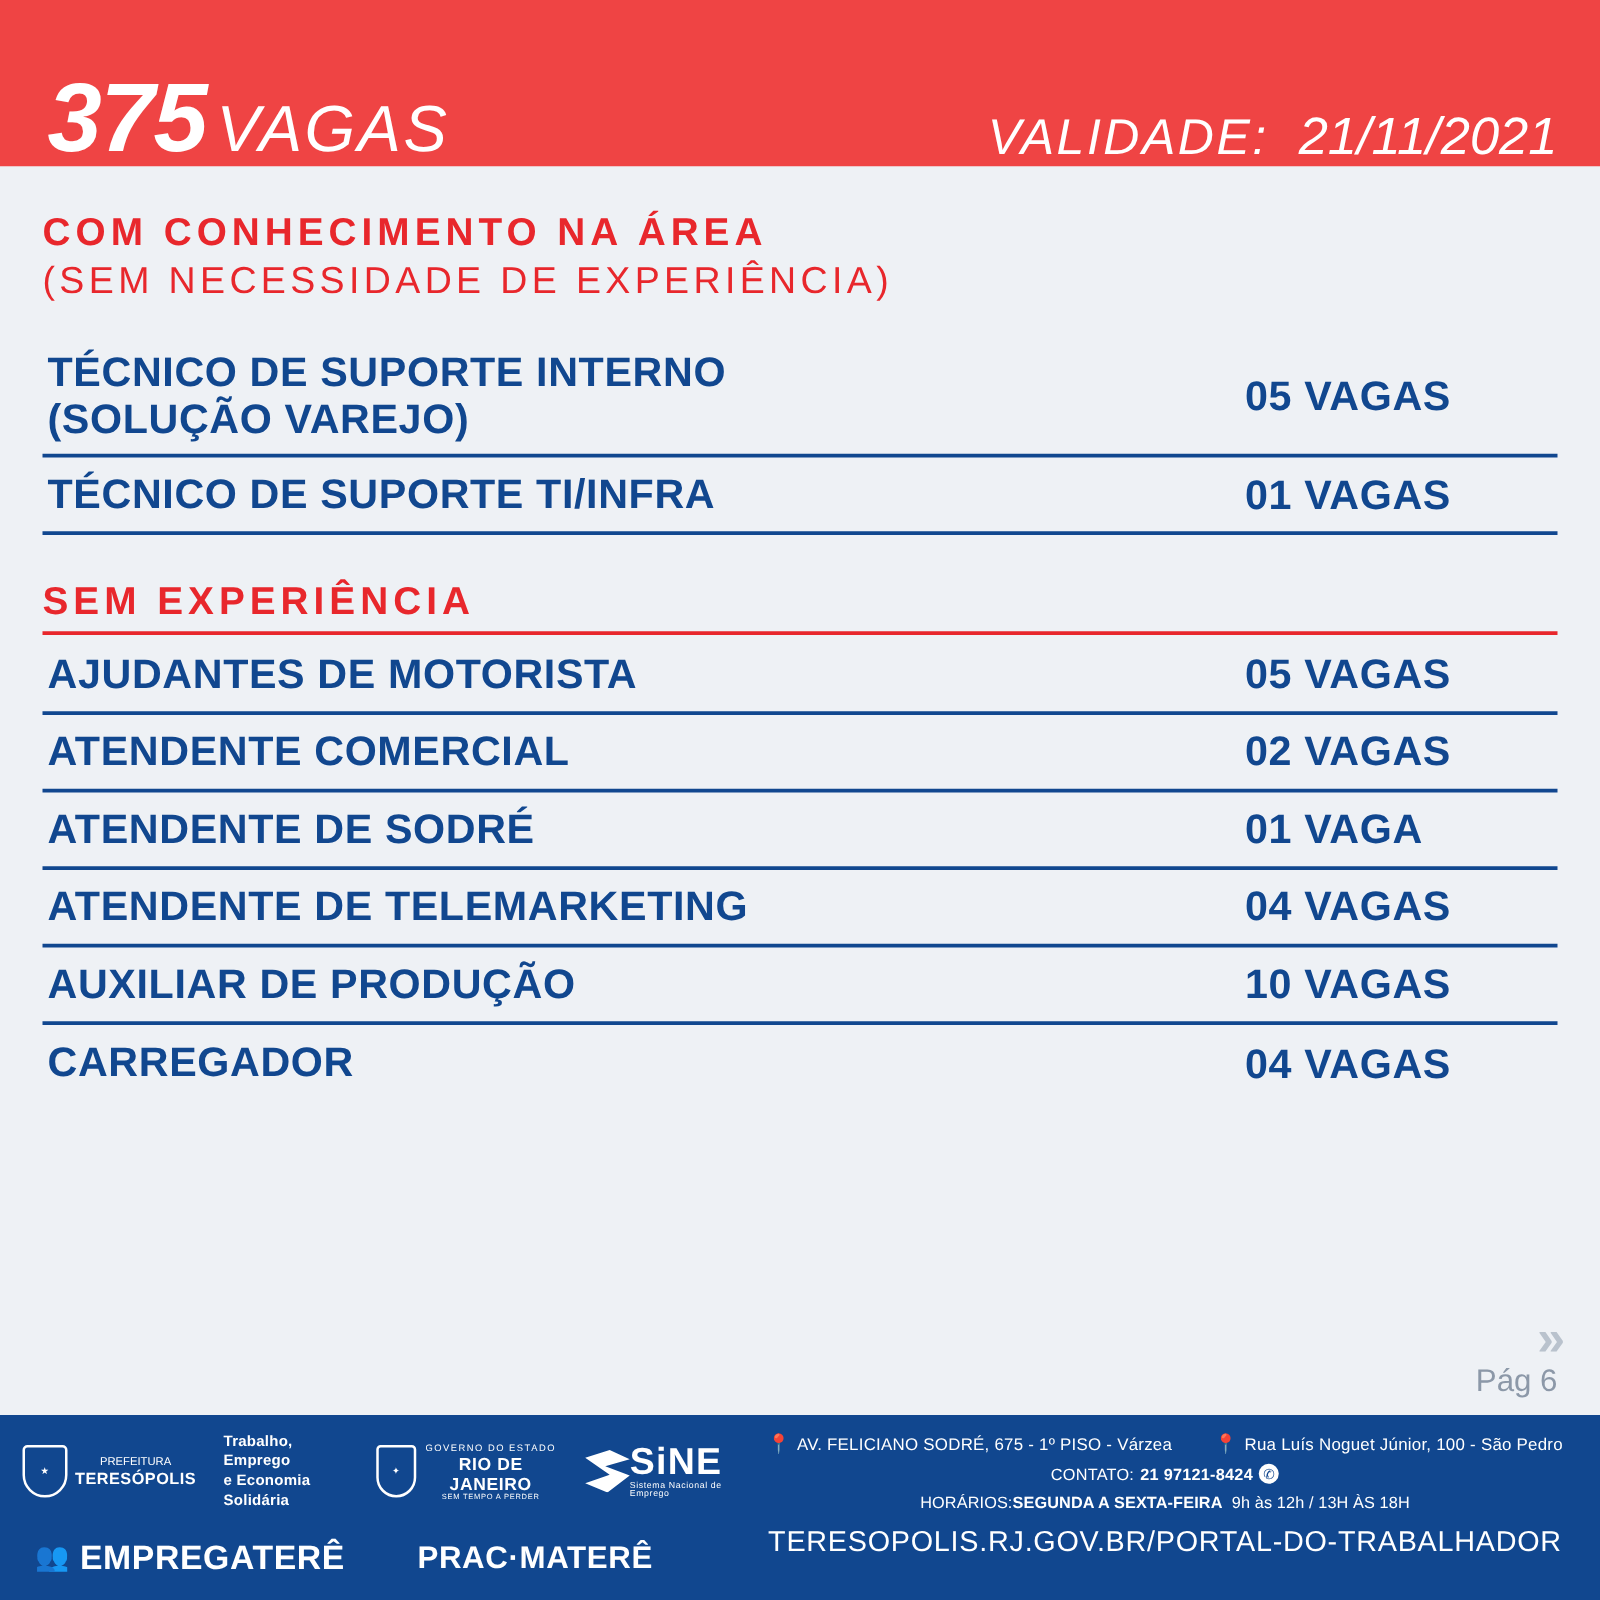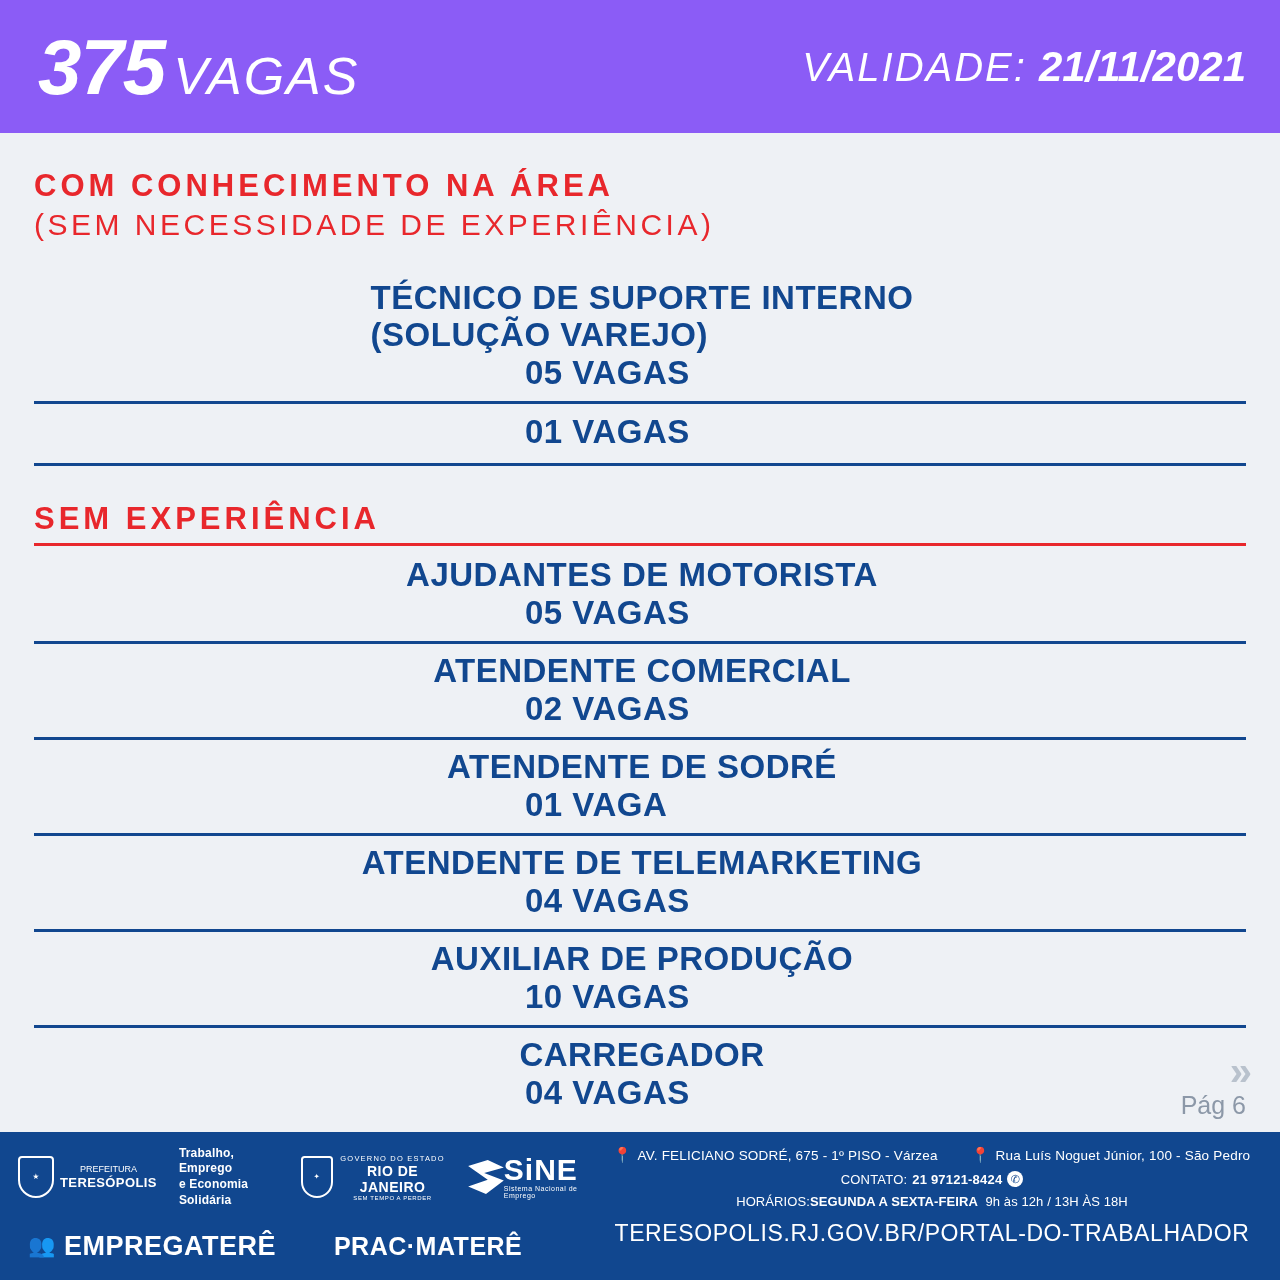--- a/index.html
+++ b/index.html
@@ -12,24 +12,24 @@
   .page {
     position: relative;
     width: 1280px; height: 1280px;
     background: #eef1f5;
     display: flex;
     flex-direction: column;
   }
 
   
   .header {
-    background: #8b5cf6;
+    background: #ef4444;
     height: 133px;
     display: flex;
-    align-items: center;
+    align-items: flex-end;
     justify-content: space-between;
     padding: 0 34px 0 38px;
     color: #ffffff;
     flex: 0 0 auto;
   }
   .header-left {
     display: flex;
     align-items: baseline;
     font-style: italic;
   }
@@ -54,23 +54,23 @@
     font-style: italic;
     white-space: nowrap;
   }
   .validade-label {
     font-size: 40px;
     font-weight: 300;
     letter-spacing: 2px;
   }
   .validade-date {
     font-size: 42px;
-    font-weight: bold;
+    font-weight: normal;
     letter-spacing: 0px;
-    margin-left: 12px;
+    margin-left: 24px;
   }
 
   
   .content {
     flex: 1 1 auto;
     padding: 34px 34px 0 34px;
     position: relative;
     border-radius: 26px;
   }
 
@@ -98,21 +98,20 @@
   .block-gap-2 { height: 34px; }
 
   .rows { width: 100%; }
   .row {
     display: flex;
     align-items: center;
     justify-content: space-between;
     border-bottom: 3px solid #11478f;
     padding: 9px 0 9px 0;
     min-height: 62px;
-    flex-direction: column;
   }
   .row.no-rule { border-bottom: none; }
   .row-title {
     color: #11478f;
     font-weight: bold;
     font-size: 33px;
     letter-spacing: 0.5px;
     line-height: 1.12;
     flex: 1 1 auto;
     padding-left: 4px;
@@ -284,20 +283,21 @@
 
     <div class="rows">
       <div class="row">
         <div class="row-title">
           <span>TÉCNICO DE SUPORTE INTERNO</span><br>
           <span>(SOLUÇÃO VAREJO)</span>
         </div>
         <div class="row-count">05 VAGAS</div>
       </div>
       <div class="row">
+        <div class="row-title">TÉCNICO DE SUPORTE TI/INFRA</div>
         <div class="row-count">01 VAGAS</div>
       </div>
     </div>
 
     <div class="block-gap-2"></div>
 
     <div class="section-title with-rule">SEM EXPERIÊNCIA</div>
 
     <div class="rows">
       <div class="row">

